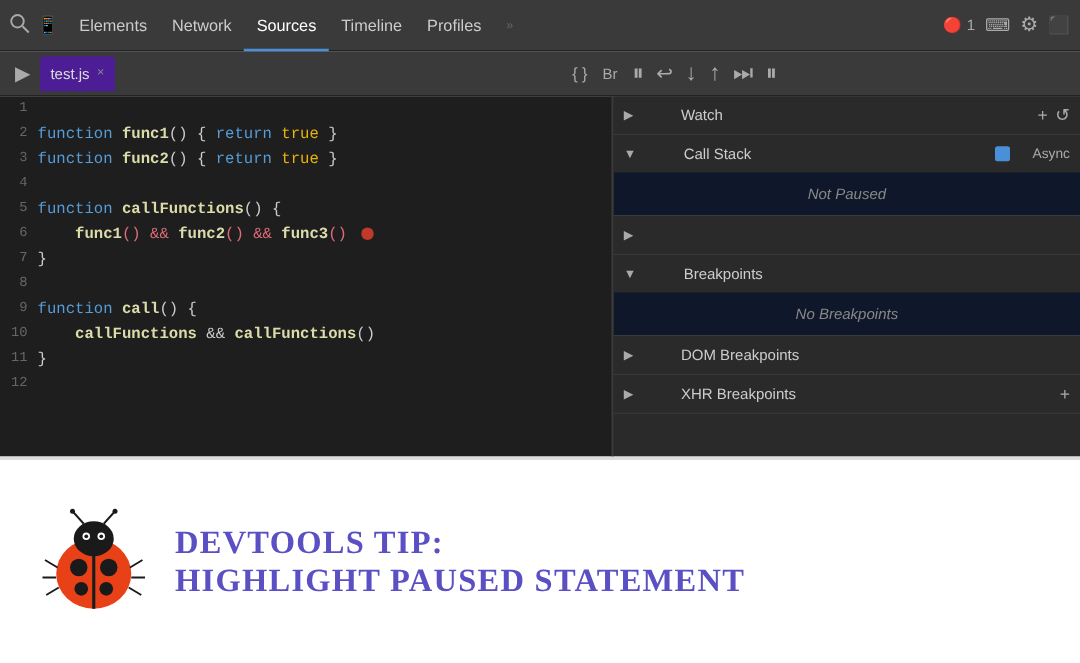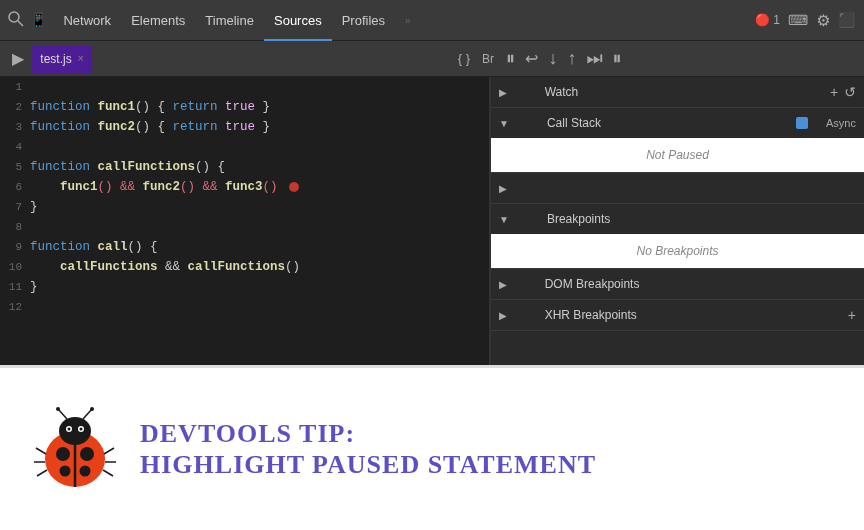--- a/index.html
+++ b/index.html
@@ -114,21 +114,21 @@
       text-align: right;
       padding-right: 8px;
       color: #666;
       font-size: 11px;
       user-select: none;
       flex-shrink: 0;
     }
     .line-content { color: #ccc; white-space: pre; }
     .kw { color: #569cd6; }
     .fn { color: #dcdcaa; font-weight: bold; }
-    .bool { color: #f0abfc; margin-top: 48px; }
+    .bool { color: #eab308; margin-top: 48px; }
     .error-line .line-content { color: #e06c75; }
     .breakpoint-icon {
       display: inline-block;
       width: 10px;
       height: 10px;
       background: #c0392b;
       border-radius: 50%;
       margin-left: 4px;
       vertical-align: middle;
     }
@@ -152,21 +152,21 @@
       cursor: pointer;
       font-size: 12px;
       color: #ccc;
       gap: 6px;
     }
     .panel-header .toggle { color: #aaa; font-size: 10px; }
     .panel-header .title { flex: 1; margin-left: 32px; }
     .panel-header .actions { display: flex; gap: 6px; color: #aaa; font-size: 14px; }
     .panel-content {
       padding: 4px 16px;
-      background: #ffffff;
+      background: #0f172a;
       color: #888;
       font-size: 12px;
       font-style: italic;
       text-align: center;
     }
     .not-paused { padding: 6px 0; color: #888; font-style: italic; font-size: 12px; }
     .async-label { color: #aaa; font-size: 11px; display: flex; align-items: center; gap: 18px; }
     .checkbox-icon { width: 12px; height: 12px; background: #4a90d9; display: inline-block; border-radius: 2px; }
 
     
@@ -207,24 +207,24 @@
 <body>
 
 <div class="top-bar">
   <span class="top-bar-icon">
     <svg viewBox="0 0 16 16">
         <circle cx="6" cy="6" r="5" stroke="#aaa" stroke-width="1.5" fill="none"></circle>
         <line x1="10" y1="10" x2="15" y2="15" stroke="#aaa" stroke-width="1.5"></line>
       </svg>
   </span>
   <span class="top-bar-icon">📱</span>
+  <span class="nav-item">Elements</span>
   <span class="nav-item">Network</span>
-  <span class="nav-item">Elements</span>
+  <span class="nav-item active">Sources</span>
   <span class="nav-item">Timeline</span>
-  <span class="nav-item active">Sources</span>
   <span class="nav-item">Profiles</span>
   <span class="nav-item nav-separator">»</span>
   <div class="nav-right">
     <span>🔴 <span>1</span></span>
     <span style="font-size:14px; color:#aaa; cursor:pointer;">⌨</span>
     <span style="font-size:16px; color:#aaa; cursor:pointer;">⚙</span>
     <span style="font-size:14px; color:#aaa; cursor:pointer;">⬛</span>
   </div>
 </div>
 

